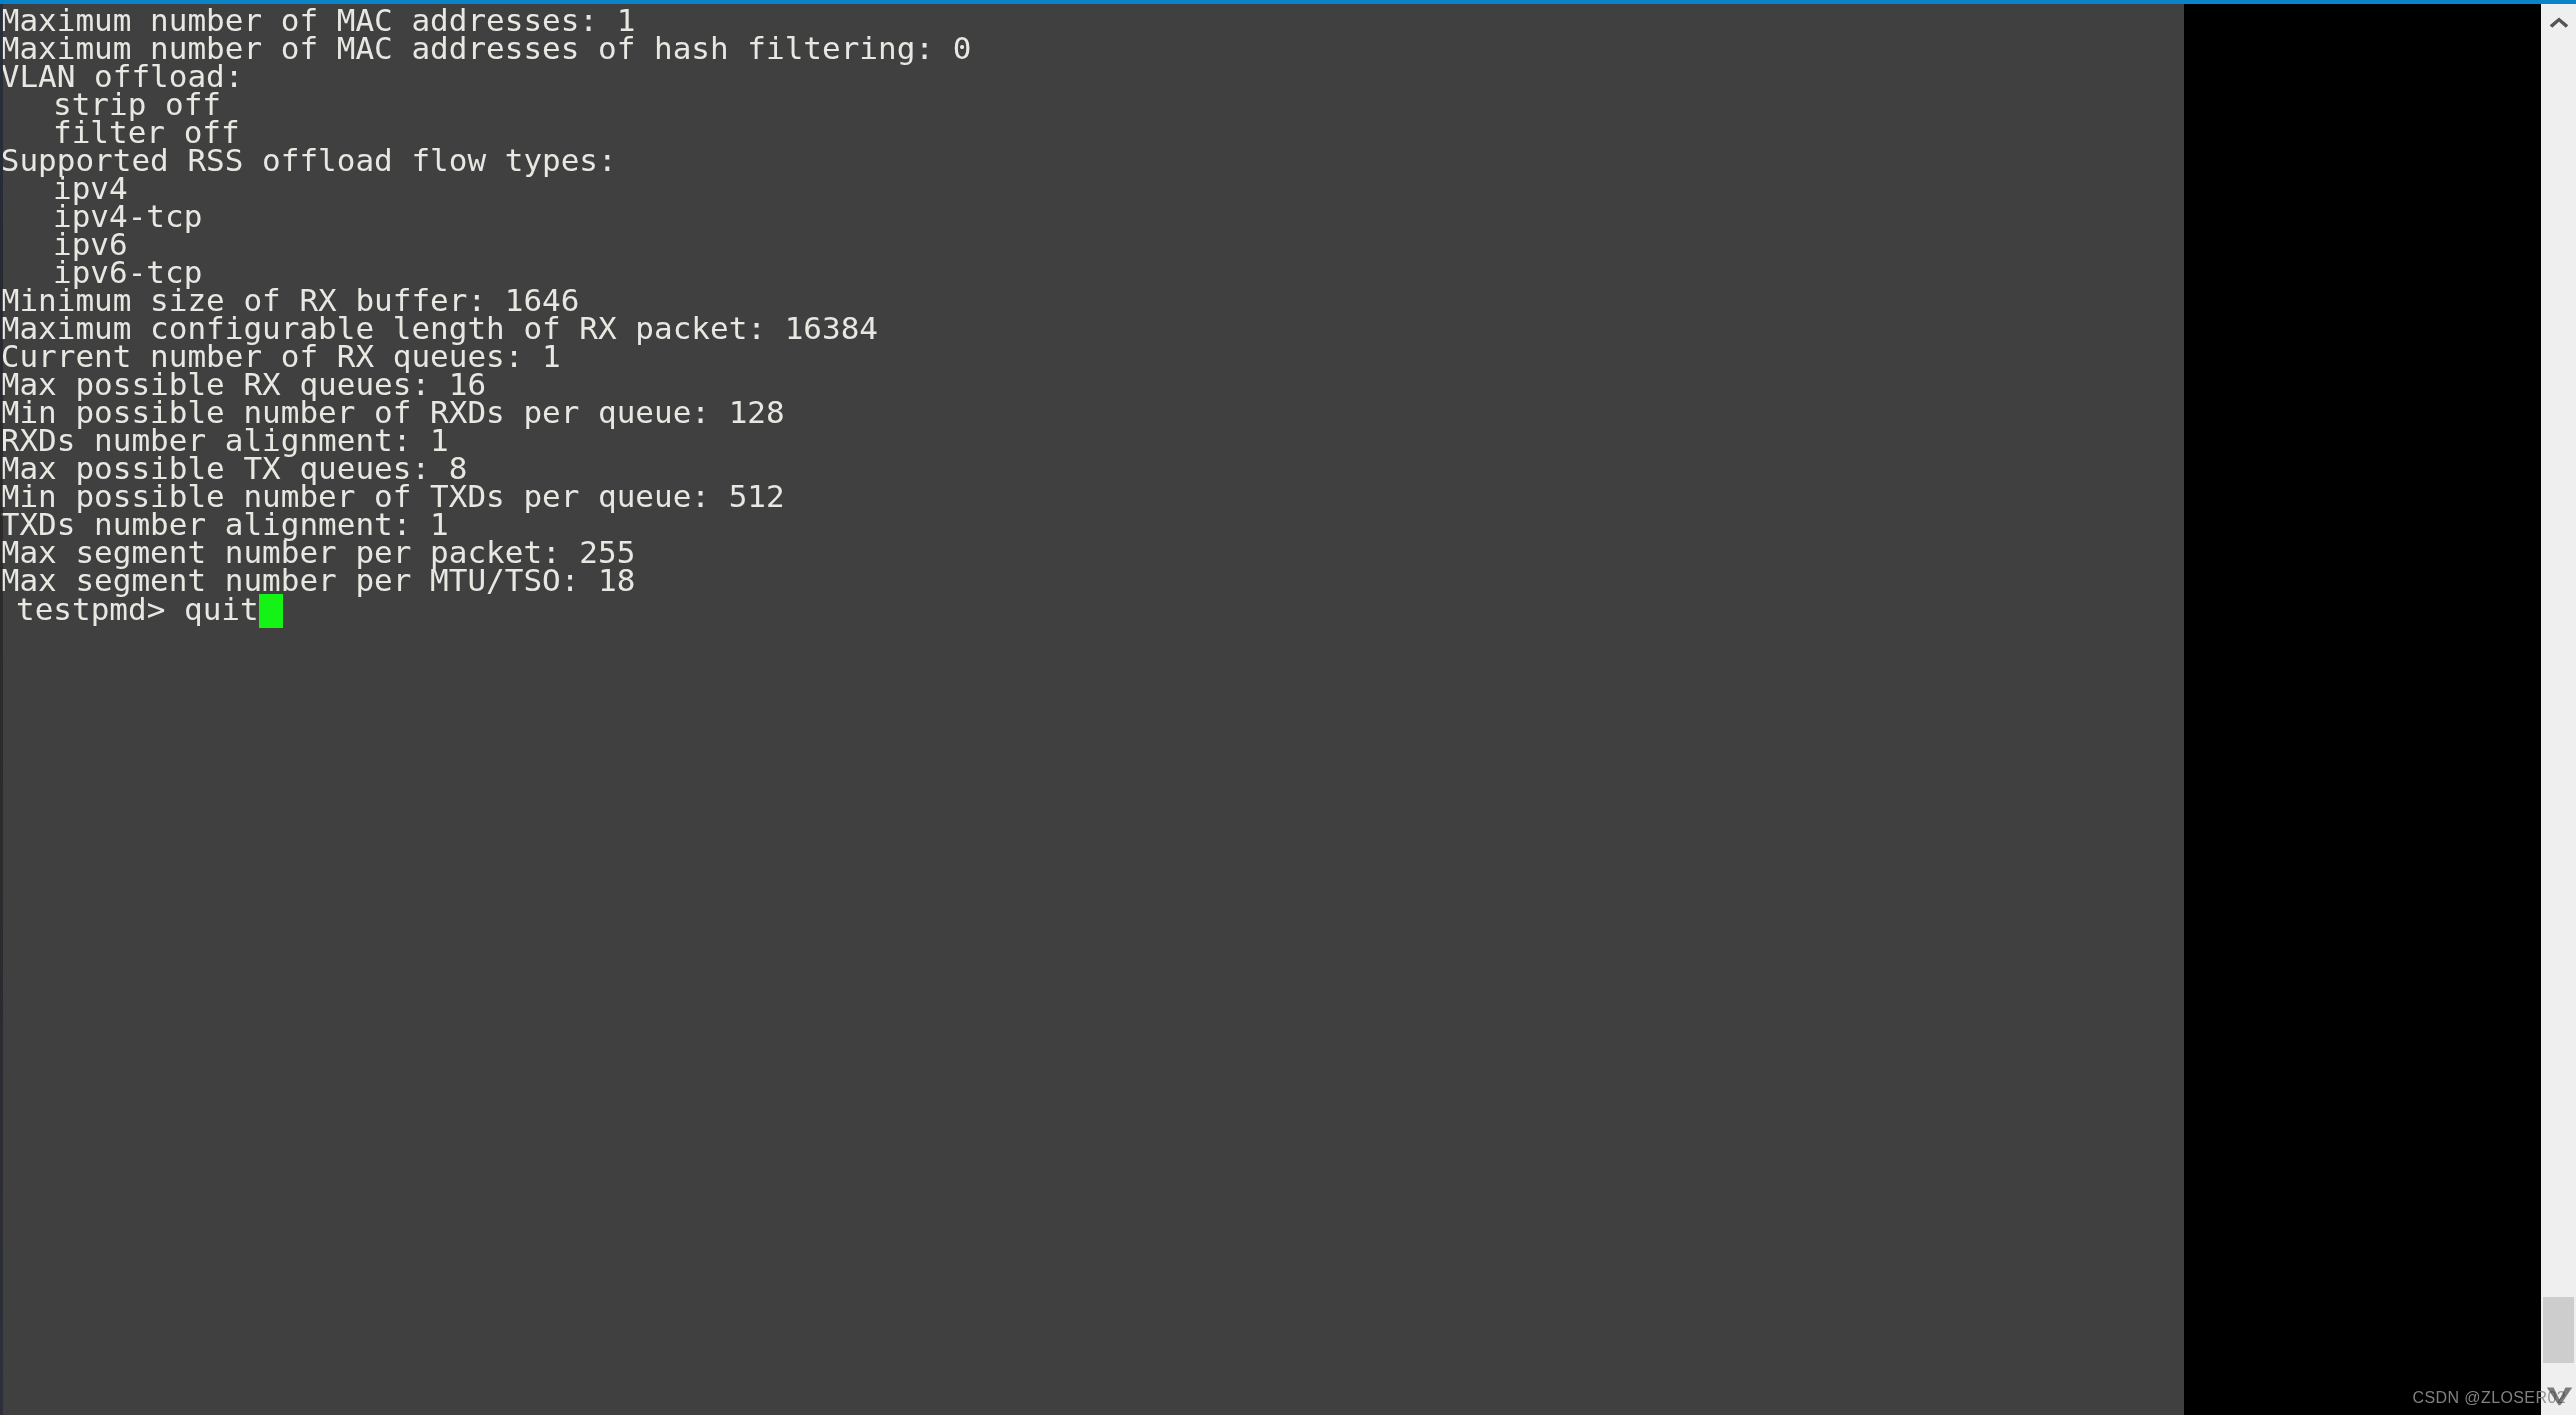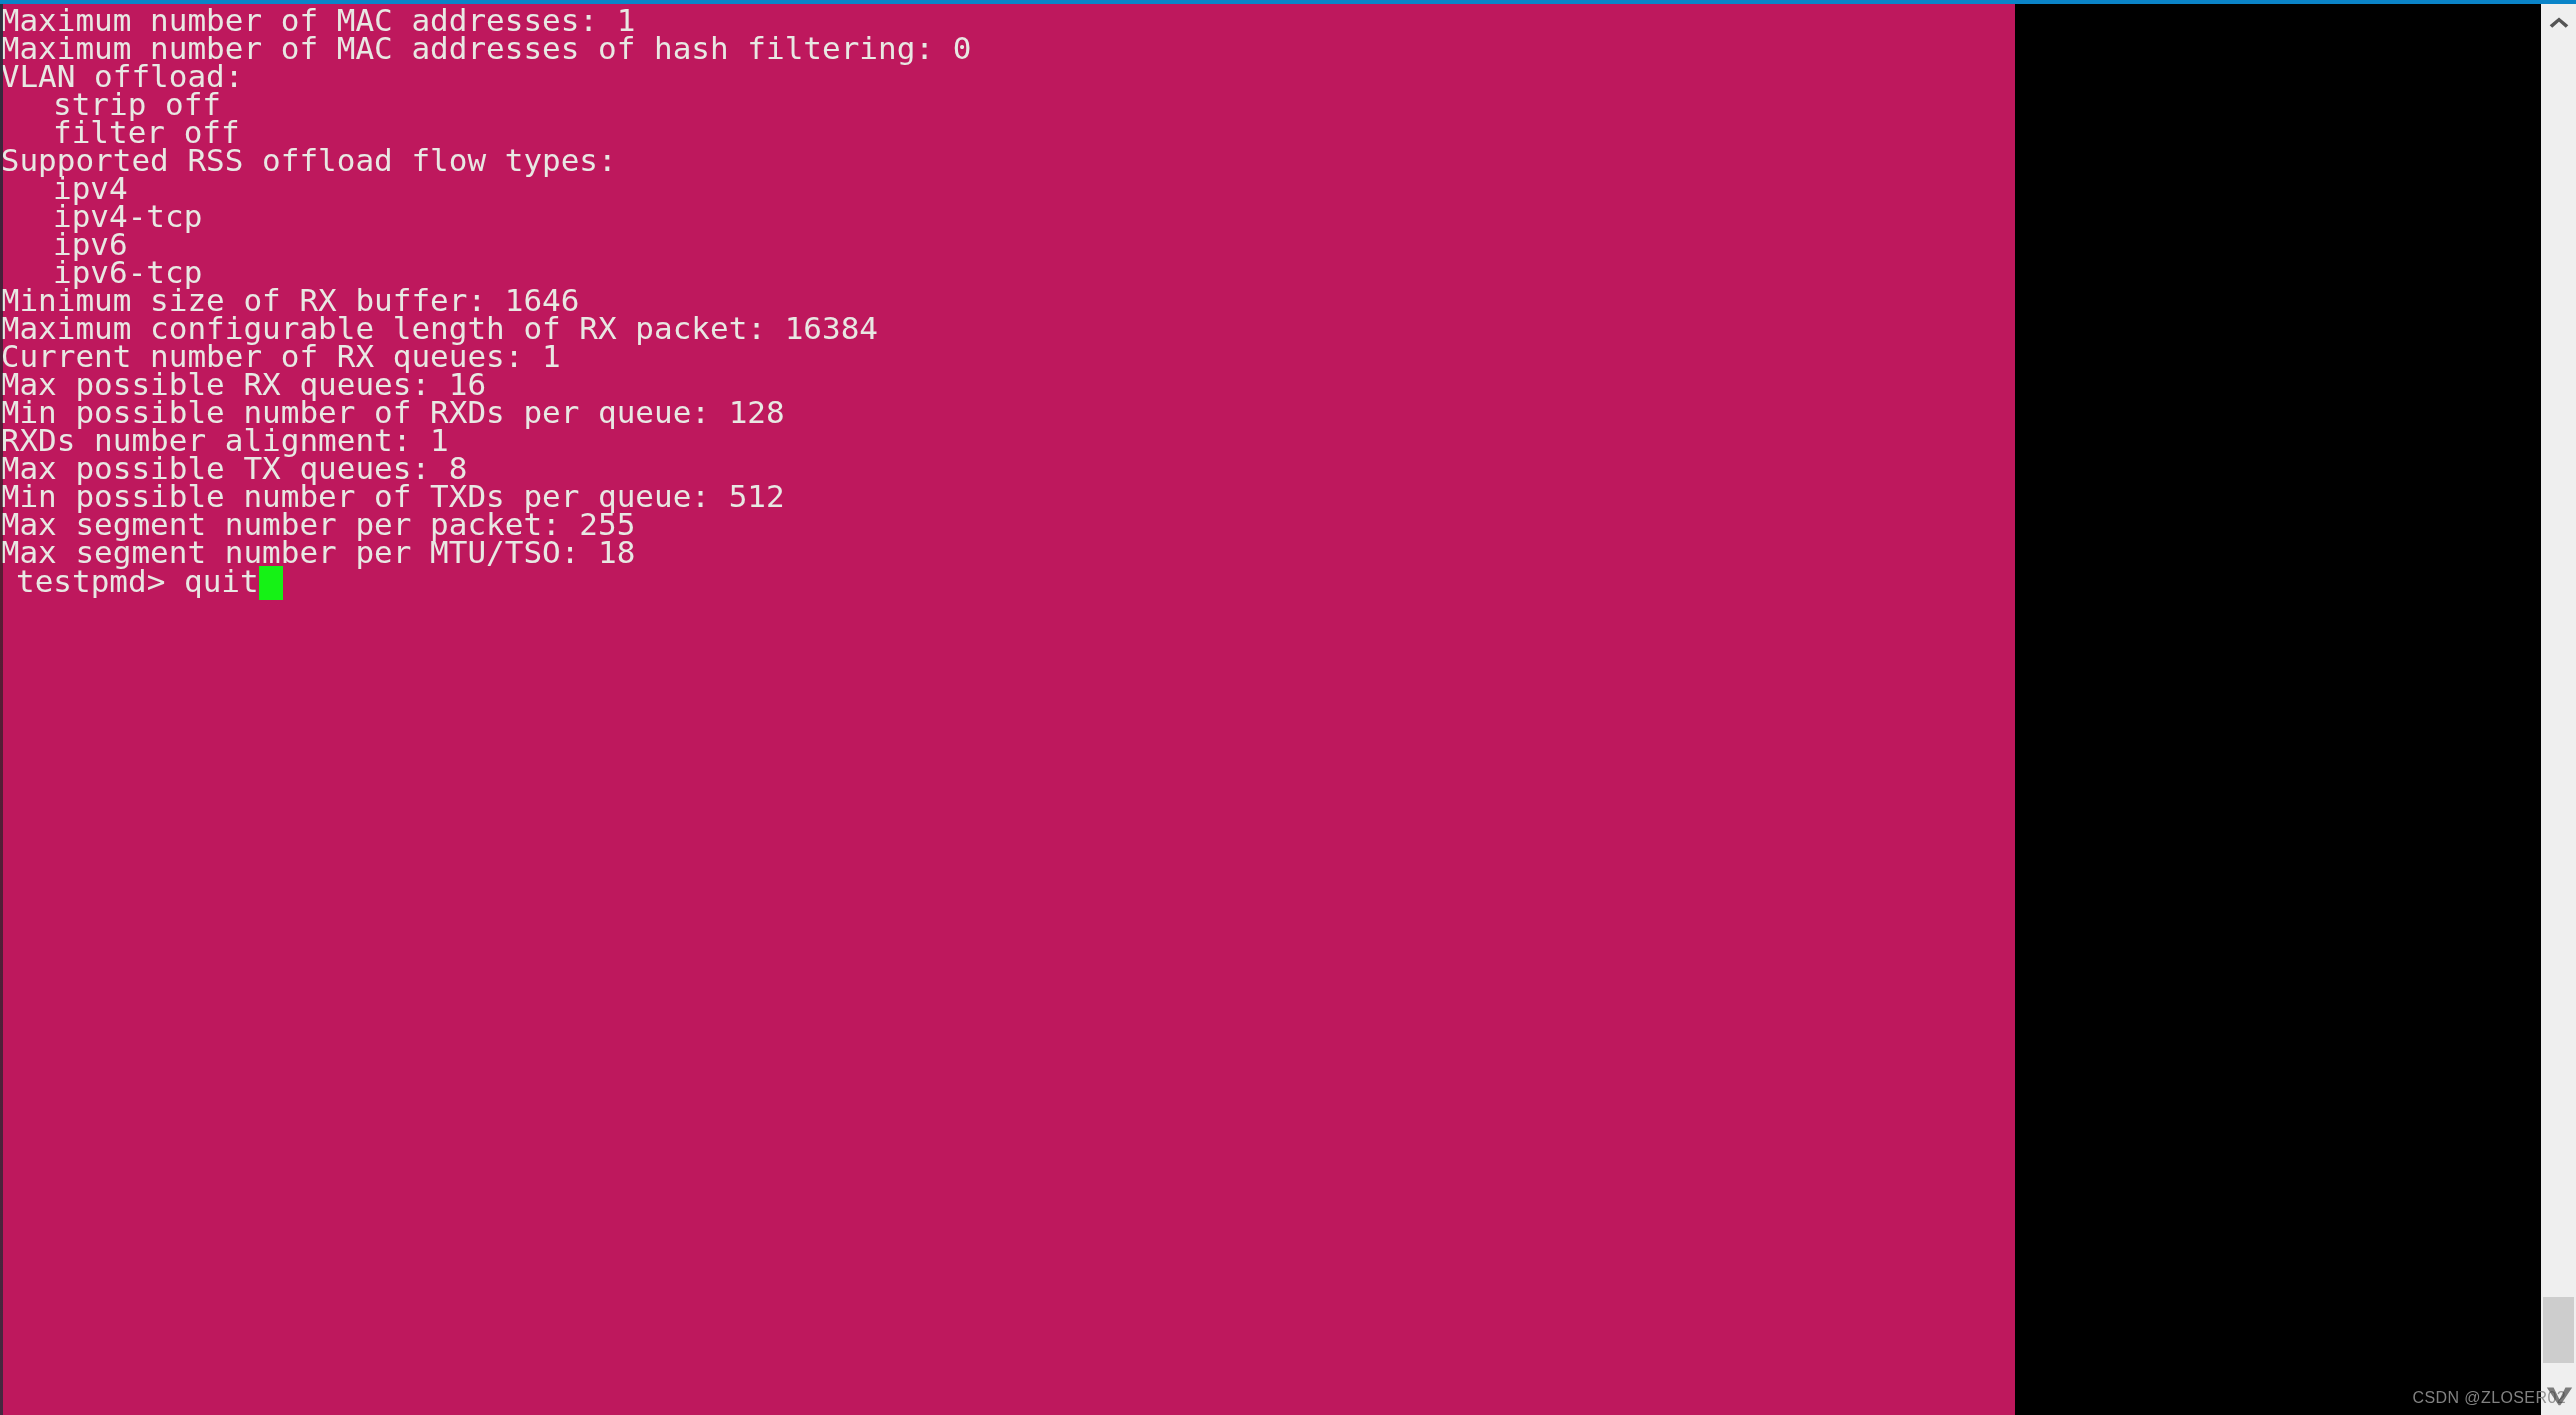--- a/index.html
+++ b/index.html
@@ -39,23 +39,23 @@
       rgba(36,30,30,0.65) 40%,
       rgba(34,34,40,0.7) 70%,
       rgba(40,44,56,0.8) 100%);
     z-index: 4;
   }
   
   #term {
     position: absolute;
     top: 4.2px;
     left: 0;
-    width: 2015px;
+    width: 2184px;
     height: 1411px;
-    background: #be185d;
+    background: #404040;
     z-index: 2;
   }
   .line {
     position: relative;
     height: 28px;
     line-height: 28px;
     font-size: 31px;
     letter-spacing: 0px;
     color: #e8e8e3;
     white-space: pre;
@@ -158,20 +158,21 @@
         <div class="line indent">ipv6</div>
         <div class="line indent">ipv6-tcp</div>
         <div class="line">Minimum size of RX buffer: 1646</div>
         <div class="line">Maximum configurable length of RX packet: 16384</div>
         <div class="line">Current number of RX queues: 1</div>
         <div class="line">Max possible RX queues: 16</div>
         <div class="line">Min possible number of RXDs per queue: 128</div>
         <div class="line">RXDs number alignment: 1</div>
         <div class="line">Max possible TX queues: 8</div>
         <div class="line">Min possible number of TXDs per queue: 512</div>
+        <div class="line">TXDs number alignment: 1</div>
         <div class="line">Max segment number per packet: 255</div>
         <div class="line">Max segment number per MTU/TSO: 18</div>
         <div class="prompt-line"><span>testpmd&gt; </span><span>quit</span><span class="cursor-block"></span></div>
       </div>
   </div>
 
   <div id="scrollbar">
     <div id="scroll-up-btn">
       <span>
         <svg width="22" height="13.6" viewBox="0 0 26 16" aria-hidden="true">

